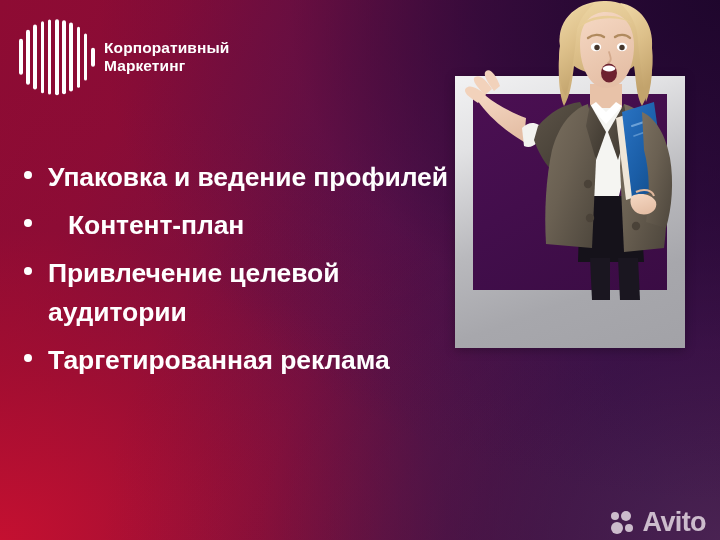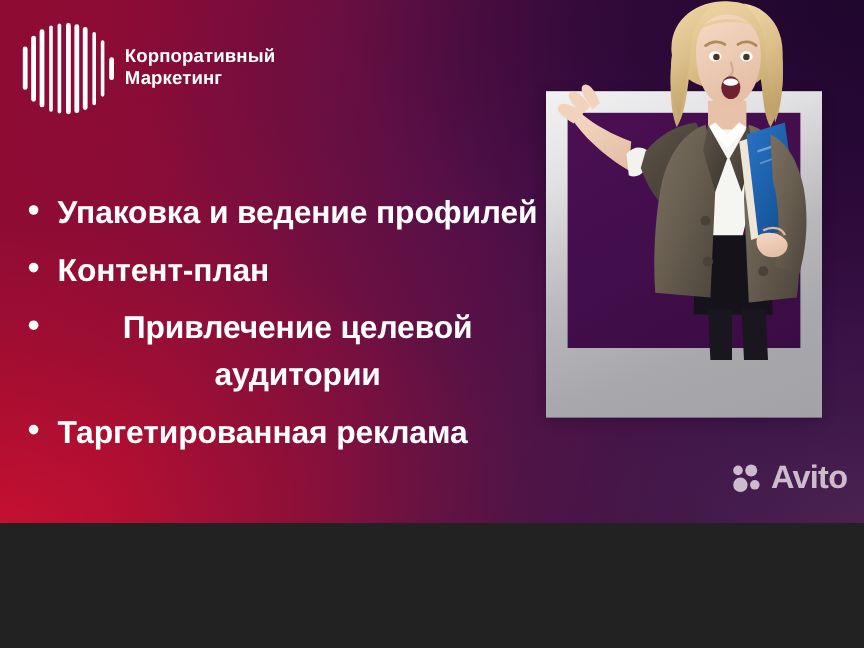--- a/index.html
+++ b/index.html
@@ -3,21 +3,21 @@
 <meta charset="utf-8">
 <style>
   html, body {
     margin: 0;
     padding: 0;
     background: #222;
   }
   #slide {
     position: relative;
     width: 720px;
-    height: 436px;
+    height: 540px;
     overflow: hidden;
     font-family: "Liberation Sans", sans-serif;
     
     background:
       radial-gradient(120% 130% at 100% 0%, rgba(30,6,44,0.96) 0%, rgba(38,8,54,0.72) 28%, rgba(60,14,74,0.30) 50%, rgba(90,20,80,0.0) 72%),
       radial-gradient(110% 120% at 100% 100%, rgba(78,38,86,0.88) 0%, rgba(70,28,80,0.50) 30%, rgba(90,20,70,0.12) 58%, rgba(0,0,0,0) 78%),
       radial-gradient(130% 120% at 0% 100%, rgba(200,16,48,0.95) 0%, rgba(176,14,46,0.66) 26%, rgba(150,12,50,0.26) 48%, rgba(0,0,0,0) 70%),
       linear-gradient(118deg, #8e0b33 0%, #8a0c36 18%, #7a0f3e 33%, #5e1148 50%, #401046 66%, #2e0b3c 82%, #2a0b36 100%);
   }
 
@@ -115,21 +115,21 @@
     top: 0;
     width: 280px;
     height: 360px;
     pointer-events: none;
   }
 
   
   #avito {
     position: absolute;
     right: 14px;
-    bottom: 24px;
+    bottom: 4px;
     display: flex;
     align-items: center;
     gap: 6px;
     opacity: 0.82;
   }
   #avito-dots {
     position: relative;
     width: 26px;
     height: 24px;
     flex: 0 0 26px;
@@ -171,25 +171,25 @@
 Маркетинг</div>
   </div>
 
   <div id="bullets">
       <div class="bullet-row">
         <span class="bullet-dot" style="background: rgb(255, 255, 255);"></span>
         <span class="bullet-text" style="color: rgb(255, 255, 255); text-align: right;">Упаковка и ведение профилей</span>
       </div>
       <div class="bullet-row">
         <span class="bullet-dot" style="background: rgb(255, 255, 255);"></span>
-        <span class="bullet-text" style="color: rgb(255, 255, 255);">Контент-план</span>
+        <span class="bullet-text" style="color: rgb(255, 255, 255); margin-left: 20px;">Контент-план</span>
       </div>
       <div class="bullet-row">
         <span class="bullet-dot" style="background: rgb(255, 255, 255);"></span>
-        <span class="bullet-text" style="color: rgb(255, 255, 255); text-align: center;">Привлечение целевой аудитории</span>
+        <span class="bullet-text" style="color: rgb(255, 255, 255);">Привлечение целевой аудитории</span>
       </div>
       <div class="bullet-row">
         <span class="bullet-dot" style="background: rgb(255, 255, 255);"></span>
         <span class="bullet-text wide" style="color: rgb(255, 255, 255); text-align: right;">Таргетированная реклама</span>
       </div>
     </div>
 
   <div id="photo-block">
     <div id="frame">
       <div id="frame-inner"></div>

